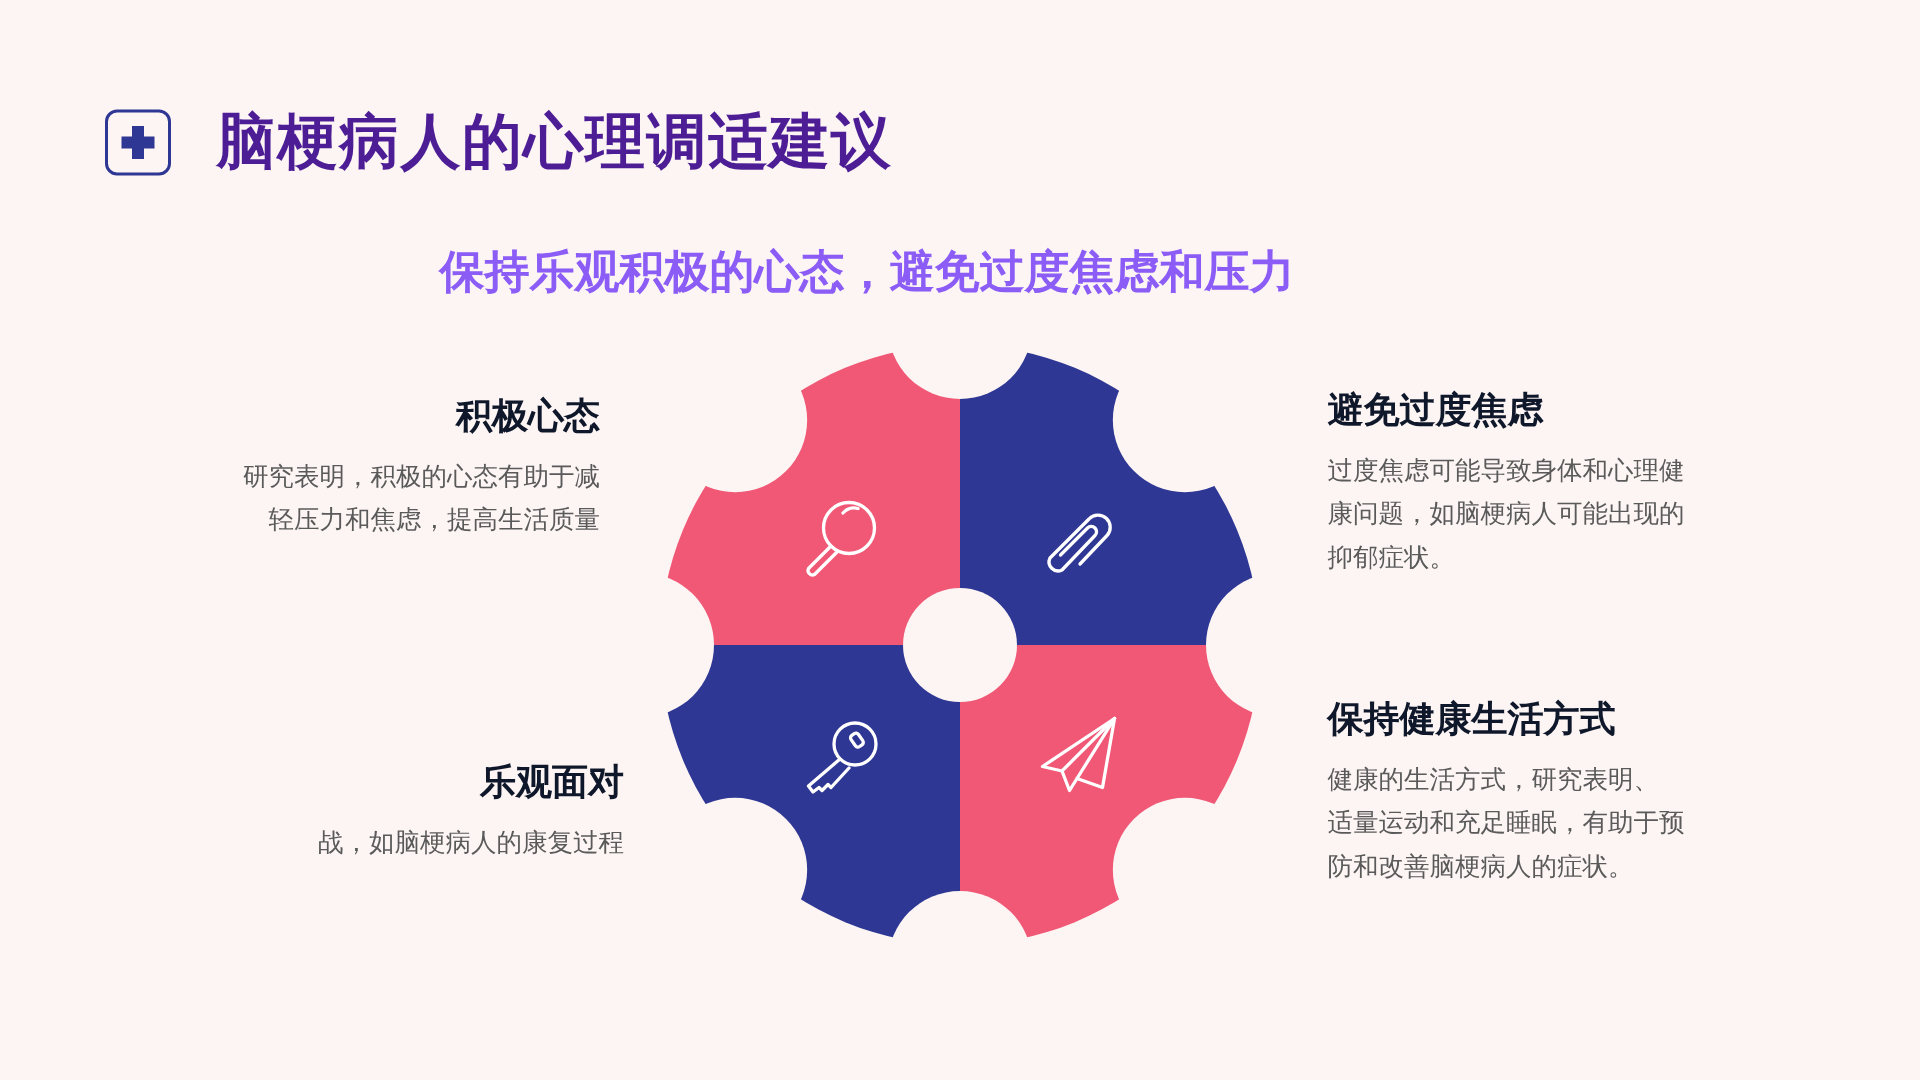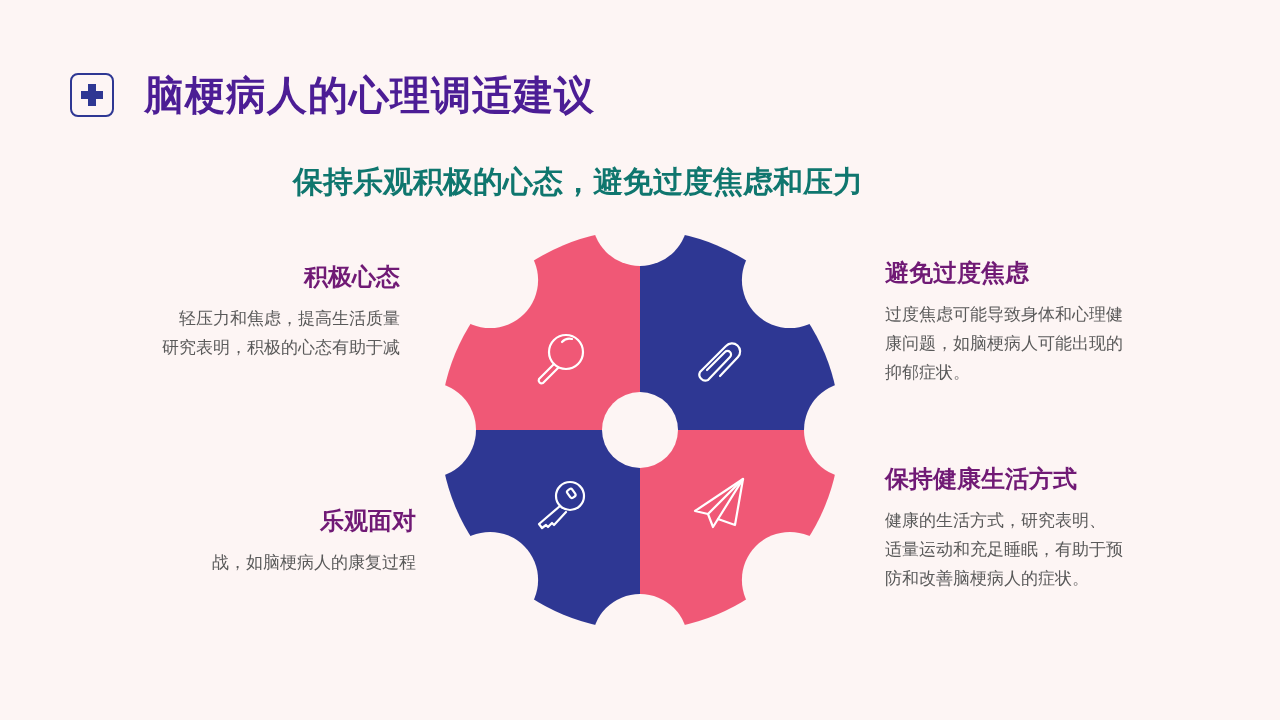--- a/index.html
+++ b/index.html
@@ -44,31 +44,31 @@
       line-height: 50px;
     }
     .subtitle {
       position: absolute;
       left: 0;
       width: 1156px;
       top: 160px;
       text-align: center;
       font-size: 30px;
       font-weight: bold;
-      color: #0f766e;
+      color: #8b5cf6;
       line-height: 44px;
     }
     .block {
       position: absolute;
       width: 270px;
     }
     .block .btitle {
       font-size: 24px;
       font-weight: bold;
-      color: #701a75;
+      color: #0f172a;
       line-height: 34px;
       margin-bottom: 10px;
     }
     .block .btext {
       font-size: 17px;
       color: #5a5a5a;
       line-height: 29px;
       font-family: "DejaVu Serif", "Liberation Serif", serif;
     }
     .block.left { text-align: right; }
@@ -92,22 +92,22 @@
       <div class="v"></div>
   </div>
   <div class="page-title">脑梗病人的心理调适建议</div>
 </div>
 
 <div class="subtitle">保持乐观积极的心态，避免过度焦虑和压力</div>
 
 <div class="block left" id="b1">
   <div class="btitle">积极心态</div>
   <div class="btext">
+    <div>研究表明，积极的心态有助于减</div>
     <div>轻压力和焦虑，提高生活质量</div>
-    <div>研究表明，积极的心态有助于减</div>
   </div>
 </div>
 
 <div class="block left" id="b2">
   <div class="btitle">乐观面对</div>
   <div class="btext">
     <div>战，如脑梗病人的康复过程</div>
   </div>
 </div>
 

